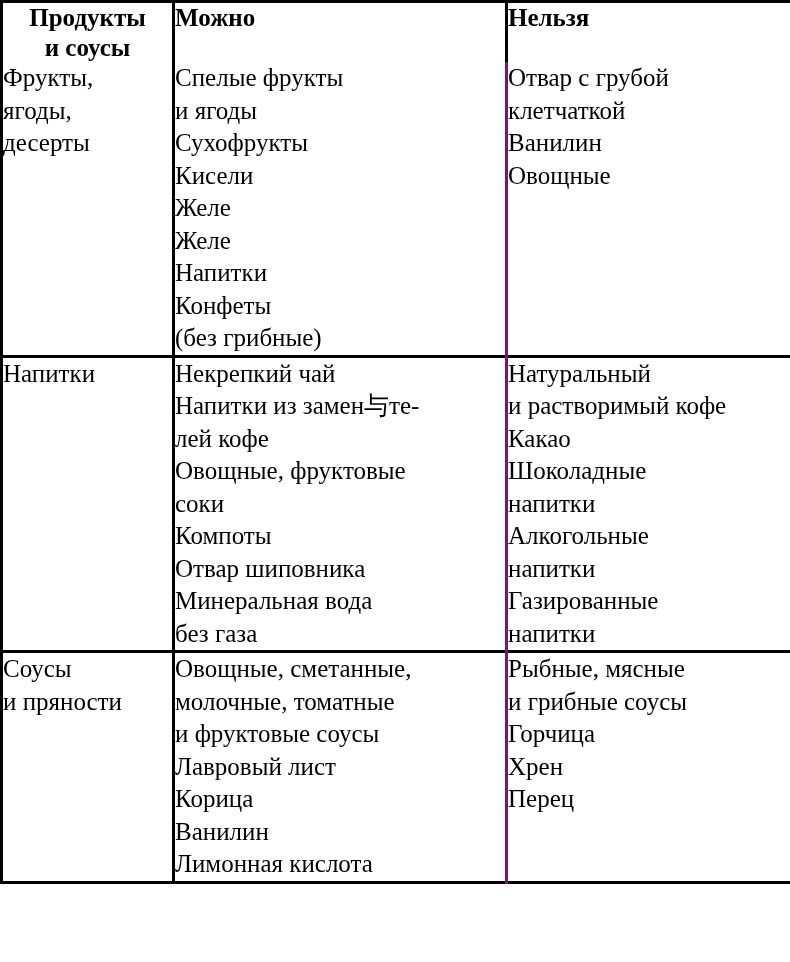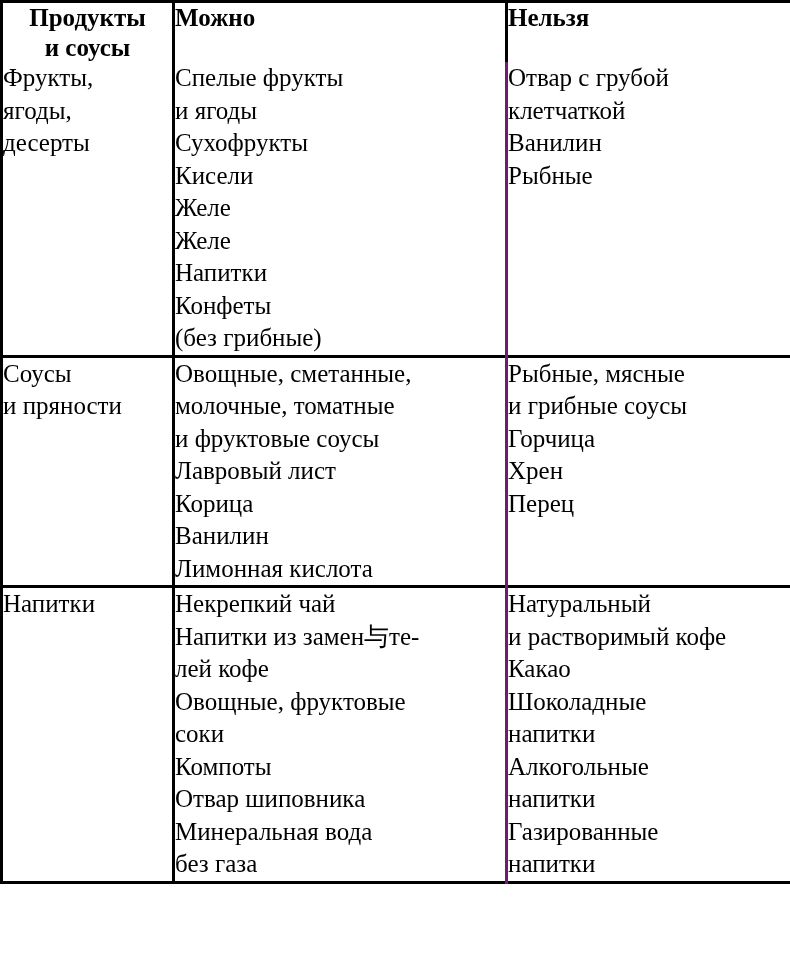--- a/index.html
+++ b/index.html
@@ -122,44 +122,21 @@
           <span class="cell-line">Желе</span>
           <span class="cell-line">Желе</span>
           <span class="cell-line">Напитки</span>
           <span class="cell-line">Конфеты</span>
           <span class="cell-line">(без грибные)</span>
         </td>
         <td class="col-last">
           <span class="cell-line">Отвар с грубой</span>
           <span class="cell-line">клетчаткой</span>
           <span class="cell-line">Ванилин</span>
-          <span class="cell-line">Рыбные</span>
-        </td>
-      </tr>
-
-      <tr class="body-row">
-        <td class="col-first">
-          <span class="cell-line">Соусы</span>
-          <span class="cell-line">и пряности</span>
-        </td>
-        <td class="col-mid">
-          <span class="cell-line">Овощные, сметанные,</span>
-          <span class="cell-line">молочные, томатные</span>
-          <span class="cell-line">и фруктовые соусы</span>
-          <span class="cell-line">Лавровый лист</span>
-          <span class="cell-line">Корица</span>
-          <span class="cell-line">Ванилин</span>
-          <span class="cell-line">Лимонная кислота</span>
-        </td>
-        <td class="col-last">
-          <span class="cell-line">Рыбные, мясные</span>
-          <span class="cell-line">и грибные соусы</span>
-          <span class="cell-line">Горчица</span>
-          <span class="cell-line">Хрен</span>
-          <span class="cell-line">Перец</span>
+          <span class="cell-line">Овощные</span>
         </td>
       </tr>
 
       <tr class="body-row">
         <td class="col-first">
           <span class="cell-line">Напитки</span>
         </td>
         <td class="col-mid">
           <span class="cell-line">Некрепкий чай</span>
           <span class="cell-line">Напитки из замен与те-</span>
@@ -176,15 +153,38 @@
           <span class="cell-line">и растворимый кофе</span>
           <span class="cell-line">Какао</span>
           <span class="cell-line">Шоколадные</span>
           <span class="cell-line">напитки</span>
           <span class="cell-line">Алкогольные</span>
           <span class="cell-line">напитки</span>
           <span class="cell-line">Газированные</span>
           <span class="cell-line">напитки</span>
         </td>
       </tr>
+
+      <tr class="body-row">
+        <td class="col-first">
+          <span class="cell-line">Соусы</span>
+          <span class="cell-line">и пряности</span>
+        </td>
+        <td class="col-mid">
+          <span class="cell-line">Овощные, сметанные,</span>
+          <span class="cell-line">молочные, томатные</span>
+          <span class="cell-line">и фруктовые соусы</span>
+          <span class="cell-line">Лавровый лист</span>
+          <span class="cell-line">Корица</span>
+          <span class="cell-line">Ванилин</span>
+          <span class="cell-line">Лимонная кислота</span>
+        </td>
+        <td class="col-last">
+          <span class="cell-line">Рыбные, мясные</span>
+          <span class="cell-line">и грибные соусы</span>
+          <span class="cell-line">Горчица</span>
+          <span class="cell-line">Хрен</span>
+          <span class="cell-line">Перец</span>
+        </td>
+      </tr>
     </tbody>
   </table>
 </div>
 
 </body></html>

